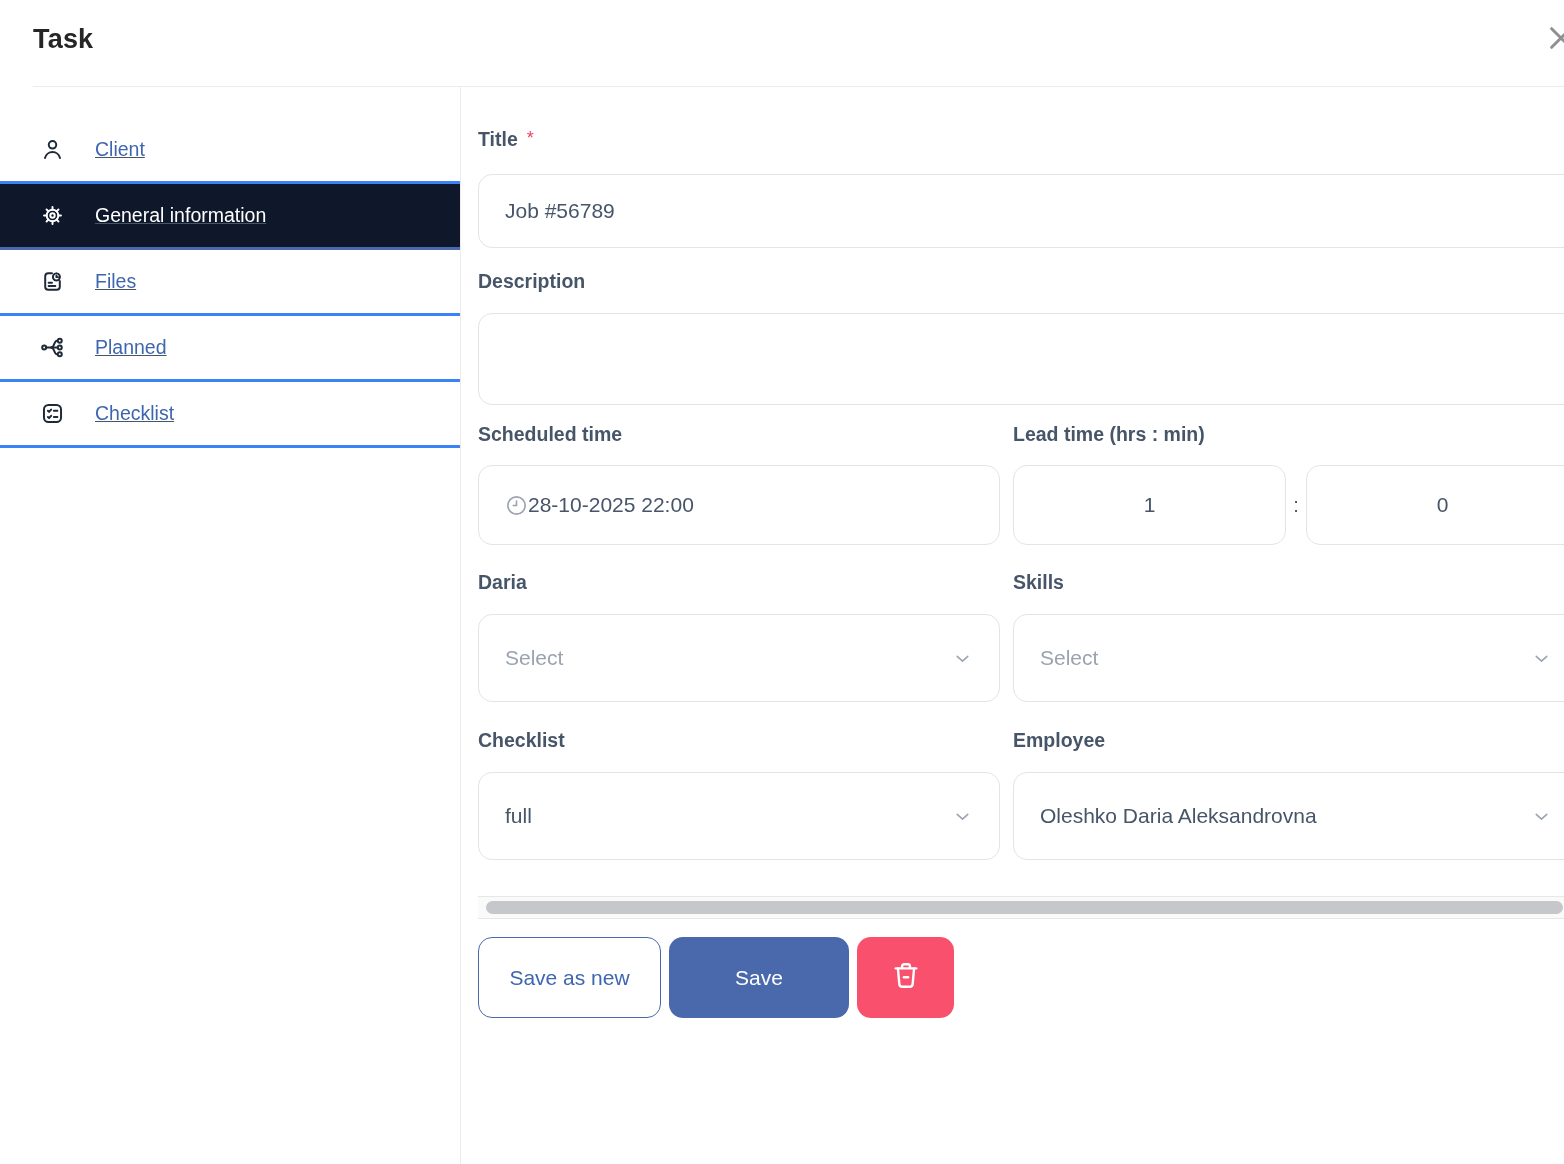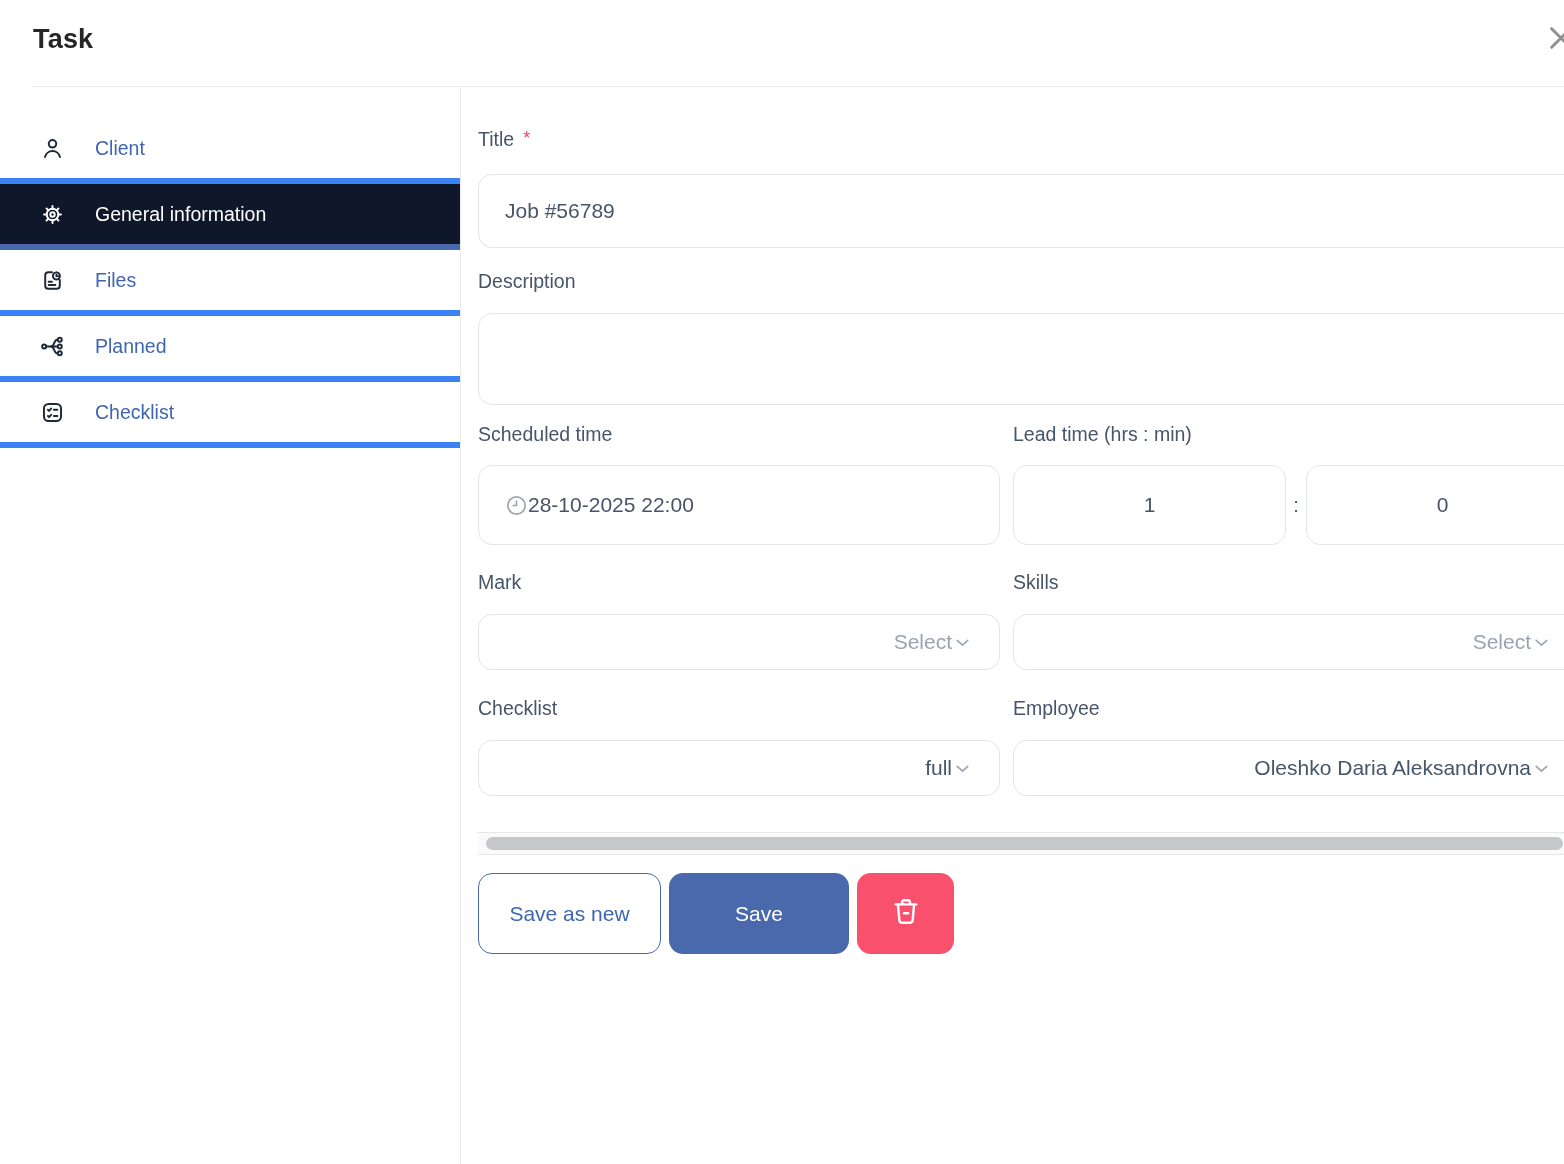--- a/index.html
+++ b/index.html
@@ -25,31 +25,31 @@
   }
 
   
   .layout { display: flex; height: 1077px; }
 
   
   .sidebar { width: 461px; border-right: 1px solid #ececec; padding-top: 31px; flex: none; }
   .side-item {
     height: 66px; display: flex; align-items: center;
     padding-left: 40px; gap: 30px;
-    border-bottom: 6px solid #3b82f6; cursor: pointer;
+    border-bottom: 3px solid #3b82f6; cursor: pointer; text-decoration: underline;
   }
   .side-item .s-icon { width: 25px; height: 25px; flex: none; display: flex; }
   .side-item .s-label { font-size: 19.5px; color: #3e66b0; }
   .side-item.active { background: #0f172a; border-bottom-color: #4a69ad; }
   .side-item.active .s-label { color: #ffffff; }
   .side-item.active svg * { stroke: #ffffff; }
 
   
   .main { flex: 1; padding: 41px 27px 0 17px; }
-  .flabel { font-size: 19.5px; color: #475569; display: inline-block; }
+  .flabel { font-size: 19.5px; color: #475569; display: inline-block; font-weight: bold; }
   .req { color: #f43f5e; font-size: 18px; margin-left: 9px; vertical-align: 2px; }
 
   .text-input {
     width: 100%; height: 74px; border: 1px solid #e3e4e8; border-radius: 14px;
     padding: 0 26px; font-size: 21px; color: #475569; outline: none;
     font-family: "Liberation Sans", sans-serif; background: #fff;
     margin-top: 23px; display: block;
   }
   .desc-label { margin-top: 22px; }
   .textarea {
@@ -73,21 +73,21 @@
   .clock { width: 23px; height: 23px; color: #9ca3af; flex: none; }
 
   .leadtime { display: flex; align-items: center; margin-top: 19px; }
   .lead-input {
     flex: 1; height: 80px; border: 1px solid #e3e4e8; border-radius: 14px;
     text-align: center; font-size: 21px; color: #475569; outline: none;
     font-family: "Liberation Sans", sans-serif; min-width: 0;
   }
   .lead-colon { width: 20px; text-align: center; font-size: 20px; color: #475569; flex: none; }
 
-  .select { height: 56px; justify-content: flex-end; margin-top: 20px; }
+  .select { height: 88px; justify-content: space-between; margin-top: 20px; }
   .select .sel-text { font-size: 21px; color: #475569; }
   .select .sel-text.placeholder { color: #9aa3af; }
   .chevron { width: 21px; height: 21px; color: #9aa3af; flex: none; }
 
   
   .hscroll {
     margin-top: 36px; height: 23px; background: #fafafa; position: relative;
     border-top: 1px solid #e7e7e7; border-bottom: 1px solid #e7e7e7;
   }
   .hscroll-thumb {
@@ -219,21 +219,21 @@
         <div class="leadtime">
           <input class="lead-input" type="text" value="1" style="">
           <span class="lead-colon">:</span>
           <input class="lead-input" type="text" value="0" style="">
         </div>
       </div>
     </div>
 
     <div class="two-col row-2">
       <div class="cell">
-        <span class="flabel">Mark</span>
+        <span class="flabel">Daria</span>
         <div class="control select">
           <span class="sel-text placeholder">Select</span>
           <span class="chevron">
             <svg viewBox="0 0 24 24" fill="none" stroke="currentColor" stroke-width="1.8" stroke-linecap="round" stroke-linejoin="round">
                 <path d="M6 9.5 L12 15 L18 9.5"></path>
               </svg>
           </span>
         </div>
       </div>
       <div class="cell">

